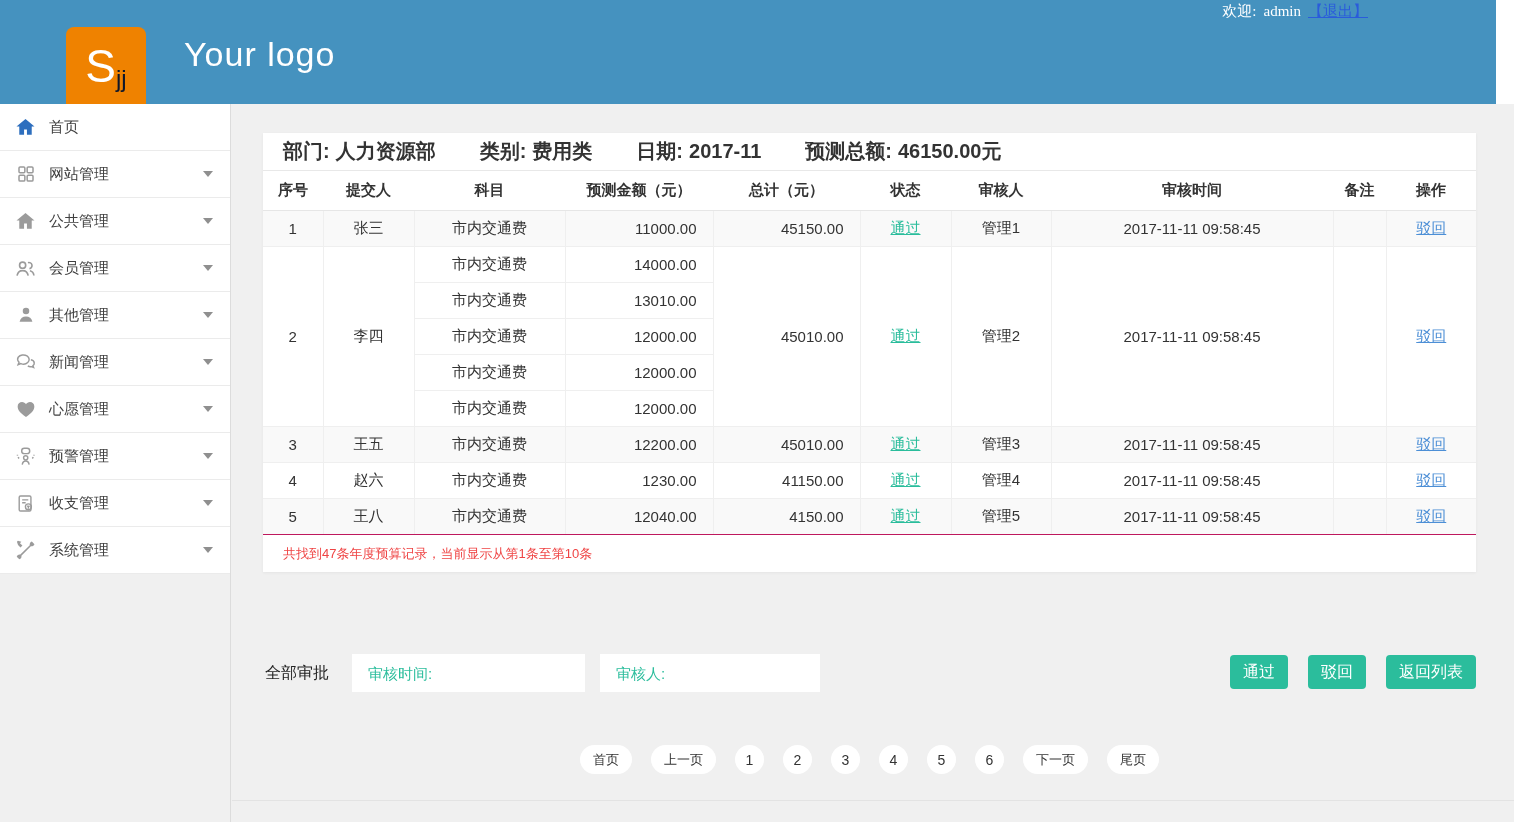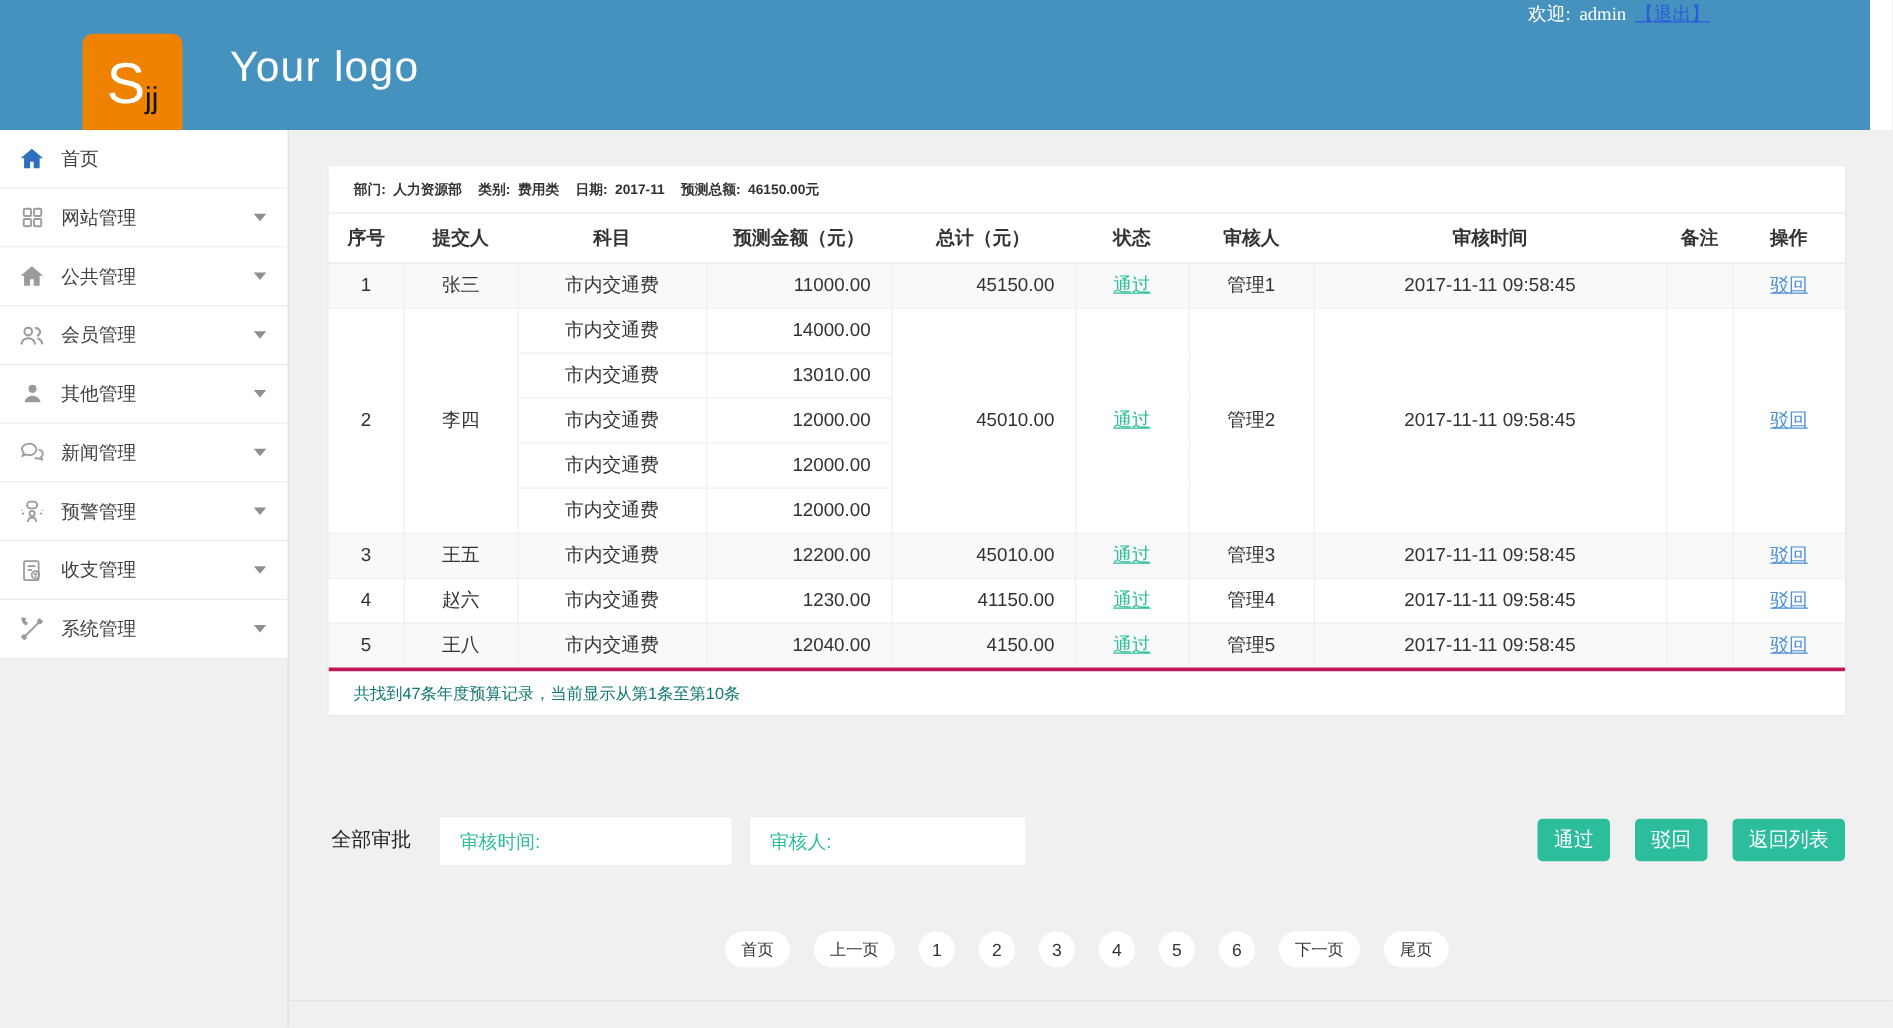--- a/index.html
+++ b/index.html
@@ -28,34 +28,34 @@
   
   .sidebar { position:absolute; left:0; top:104px; width:231px; height:718px; border-right:1px solid #dcdcdc; background:#f0f0f0; }
   .side-item { height:47px; display:flex; align-items:center; background:#fff; border-bottom:1px solid #ebebeb; padding-left:13px; cursor:pointer; }
   .s-icon { width:25px; height:24px; display:flex; align-items:center; justify-content:center; color:#9b9b9b; margin-right:11px; flex:none; }
   .s-icon.blue { color:#2e6fbe; }
   .s-label { font-size:15px; color:#404040; }
   .caret { margin-left:auto; margin-right:17px; width:0; height:0; border-left:5px solid transparent; border-right:5px solid transparent; border-top:6px solid #8f8f8f; }
   
   .panel { position:absolute; left:263px; top:133px; width:1213px; background:#fff; box-shadow:0 1px 3px rgba(0,0,0,.05); }
   .panel-title { height:52px; line-height:53px; padding:0 24px; background:#f7f7f7; border-bottom:1px solid #e8e8e8; font-size:16px; color:#333; }
-  .info-bar { display:flex; gap:13px; align-items:center; height:38px; padding:0 20px; border-bottom:1px solid #e8e8e8; font-size:11px; font-weight:bold; color:#333; white-space:nowrap; }
+  .info-bar { display:flex; gap:44px; align-items:center; height:38px; padding:0 20px; border-bottom:1px solid #e8e8e8; font-size:20px; font-weight:bold; color:#333; white-space:nowrap; }
   .info-item .lbl { margin-right:6px; }
   table { width:1213px; table-layout:fixed; border-collapse:collapse; }
   thead th { height:39px; font-size:15px; font-weight:bold; color:#333; text-align:center; border-bottom:1px solid #e6e6e6; background:#fff; }
   tbody td { border:1px solid #efefef; height:36px; font-size:15px; color:#333; text-align:center; vertical-align:middle; background:#fff; }
   tbody tr.stripe td { background:#f9f9f9; }
   tbody tr:first-child td { border-top:none; }
   tbody tr:last-child td { border-bottom:none; }
   td.col-first { border-left:none !important; }
   td.col-last  { border-right:none !important; }
   td.amount { text-align:right; padding-right:16px; }
   a.status { color:#2bbd9c; text-decoration:underline; cursor:pointer; }
   a.action { color:#4d8fd6; text-decoration:underline; cursor:pointer; }
-  .summary { height:38px; display:flex; align-items:center; padding:0 20px; border-top:3px solid #be185d; font-size:13px; color:#0f766e; }
+  .summary { height:38px; display:flex; align-items:center; padding:0 20px; border-top:1px solid #be185d; font-size:13px; color:#ef4444; }
   
   .approval { position:absolute; left:263px; top:654px; width:1213px; height:38px; }
   .appr-label { position:absolute; left:2px; top:0; height:38px; line-height:38px; font-size:16px; color:#222; }
   .appr-input { position:absolute; top:0; height:38px; border:none; background:#fff; padding:0 16px; font-size:15px; color:#333; outline:none; }
   .appr-input.time    { left:89px;  width:233px; }
   .appr-input.auditor { left:337px; width:220px; }
   .appr-input::placeholder { color:#2bbd9c; opacity:1; }
   .appr-buttons { position:absolute; right:0; top:1px; display:flex; gap:20px; }
   .btn { height:34px; border:none; border-radius:4px; background:#2bbd9c; color:#fff; font-size:16px; padding:0 13px; min-width:54px; cursor:pointer; font-family:inherit; }
   
@@ -132,20 +132,29 @@
       <span class="caret"></span>
     </div>
     <div class="side-item">
       <span class="s-icon">
         <svg viewBox="0 0 24 24" width="22" height="22" fill="none" stroke="currentColor" stroke-width="1.6">
           <path d="M3.5 6.8c2-2.6 6.6-3.3 9.6-1.4 2.8 1.8 3.1 5 .8 7.1-1.9 1.8-5 2.2-7.5 1.2l-3 1.2 1-2.6c-1.5-1.6-1.9-3.8-.9-5.5z"></path>
           <path d="M17.3 9.5c2 .3 3.5 1.7 3.7 3.5.1 1.2-.4 2.3-1.4 3l.7 2-2.3-.9c-1.4.3-2.9 0-4-.8"></path>
         </svg>
       </span>
       <span class="s-label">新闻管理</span>
+      <span class="caret"></span>
+    </div>
+    <div class="side-item">
+      <span class="s-icon">
+        <svg viewBox="0 0 24 24" width="22" height="22" fill="currentColor">
+          <path d="M12 20.6C5.4 16 2.9 12.8 2.9 9.2c0-2.9 2.2-4.8 4.8-4.8 1.8 0 3.4 1 4.3 2.5.9-1.5 2.5-2.5 4.3-2.5 2.6 0 4.8 1.9 4.8 4.8 0 3.6-2.5 6.8-9.1 11.4z"></path>
+        </svg>
+      </span>
+      <span class="s-label">心愿管理</span>
       <span class="caret"></span>
     </div>
     <div class="side-item">
       <span class="s-icon">
         <svg viewBox="0 0 24 24" width="23" height="23" fill="none" stroke="currentColor" stroke-width="1.5">
           <rect x="8" y="3.4" width="8.4" height="5.6" rx="2.8"></rect>
           <circle cx="12.2" cy="13.4" r="2.2"></circle>
           <path d="M8.6 20.4c.4-2.4 1.9-3.7 3.6-3.7s3.2 1.3 3.6 3.7"></path>
           <path d="M5.3 14c-1.1-1.1-1.7-2.2-1.7-3.7" stroke-dasharray="1.6 1.9"></path>
           <path d="M19.1 14c1.1-1.1 1.7-2.2 1.7-3.7" stroke-dasharray="1.6 1.9"></path>

